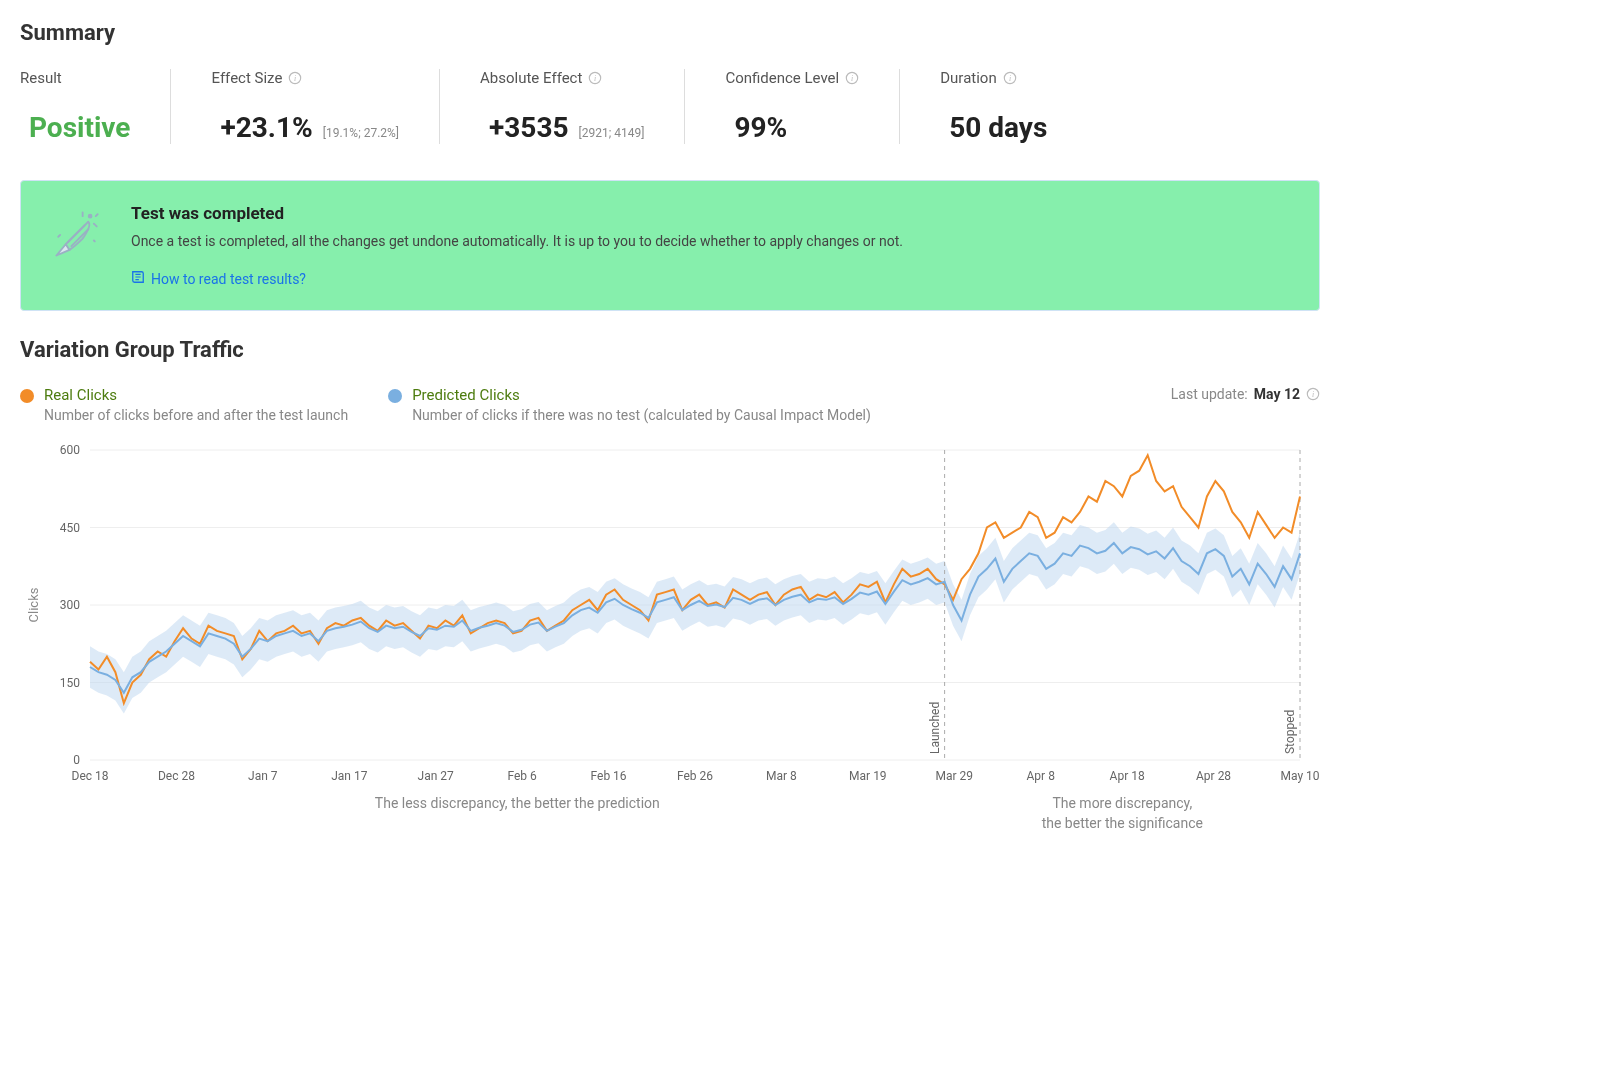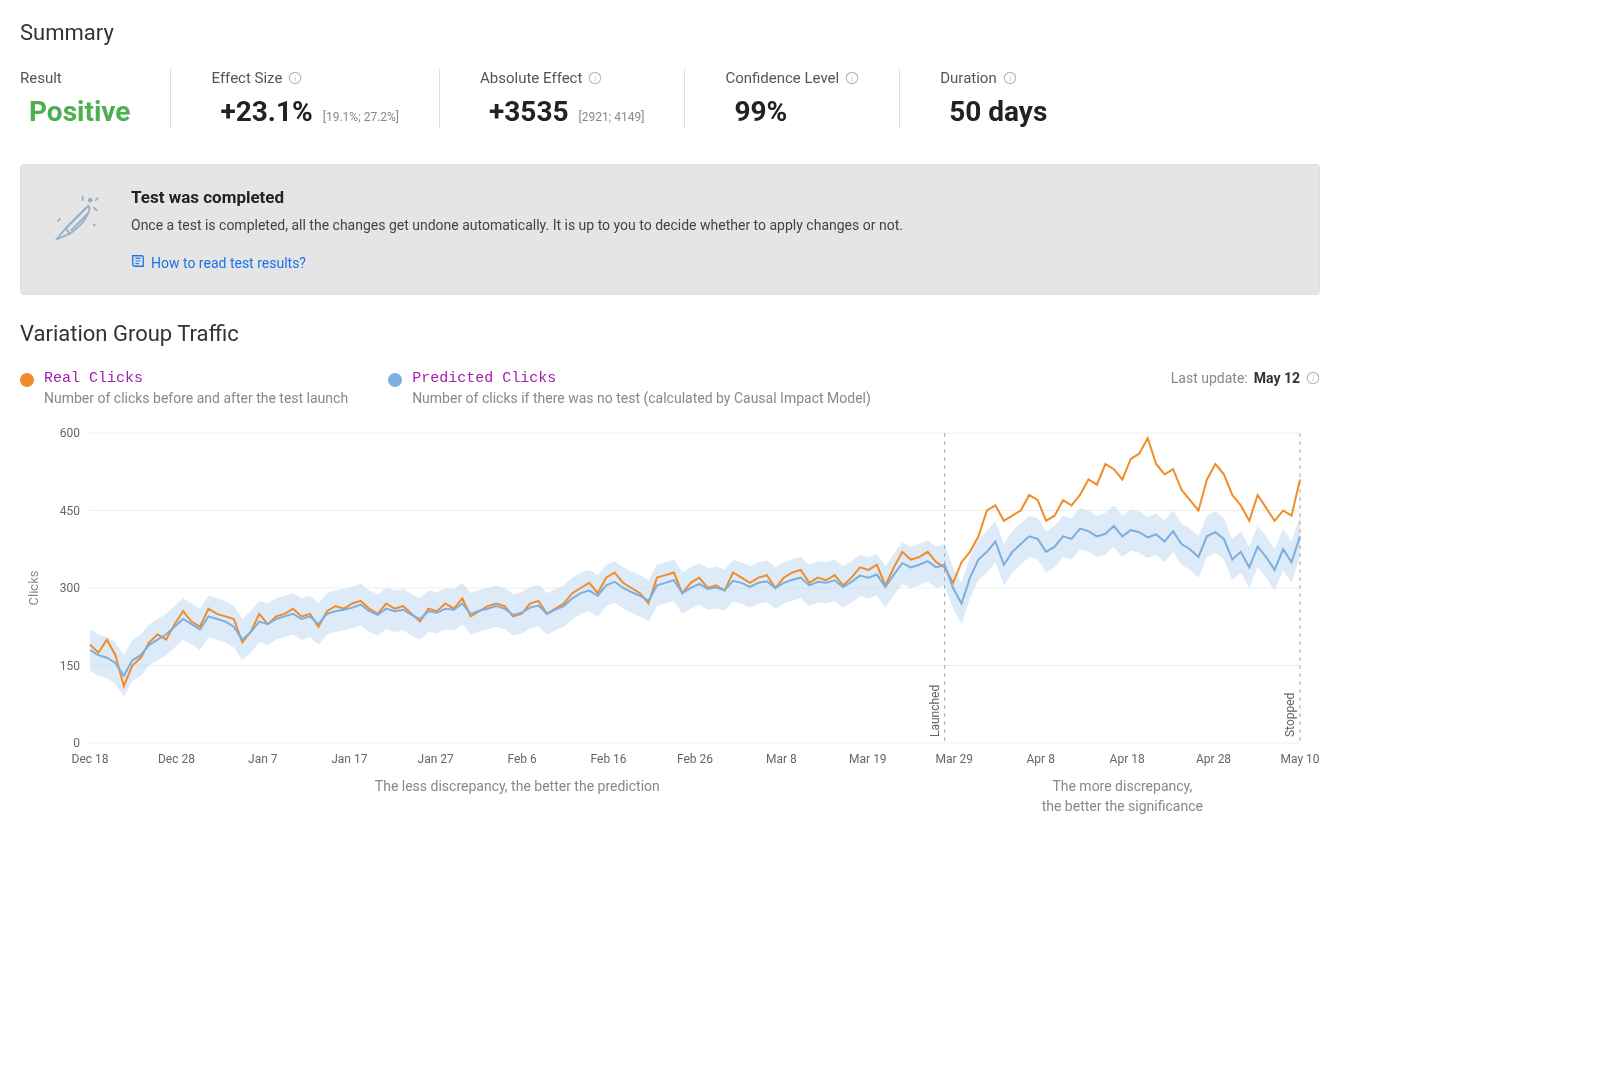--- a/index.html
+++ b/index.html
@@ -1,44 +1,44 @@
 <!DOCTYPE html>
 <html><head>
 <meta charset="utf-8">
 <style>
 * { margin: 0; padding: 0; box-sizing: border-box; }
 body { font-family: -apple-system, BlinkMacSystemFont, "Segoe UI", Roboto, Helvetica, Arial, sans-serif; background: #fff; color: #333; }
 .container { width: 1340px; padding: 20px; }
-.section-title { font-size: 22px; font-weight: 400; color: #333; margin-bottom: 24px; }
+.section-title { font-size: 22px; font-weight: 700; color: #333; margin-bottom: 24px; }
 .summary-row { display: flex; gap: 0; }
 .metric { padding: 0 40px; border-left: 1px solid #ddd; }
 .metric:first-child { padding-left: 0; border-left: none; }
-.metric-label { font-size: 15px; color: #555; margin-bottom: 8px; display: flex; align-items: center; gap: 6px; }
+.metric-label { font-size: 15px; color: #555; margin-bottom: 24px; display: flex; align-items: center; gap: 6px; }
 .metric-label .info-icon { cursor: pointer; }
 .metric-value { font-size: 28px; font-weight: 700; color: #222; display: flex; align-items: baseline; gap: 10px; margin-left: 9px; }
 .metric-value.positive { color: #4caf50; }
 .metric-range { font-size: 12px; font-weight: 400; color: #888; }
 .info-icon { width: 14px; height: 14px; display: inline-flex; align-items: center; justify-content: center; }
 .info-icon svg { width: 14px; height: 14px; }
 
-.callout { background: #e5e5e5; border: 1px solid #cfe3f5; border-radius: 4px; padding: 22px 26px; margin-top: 36px; display: flex; gap: 24px; align-items: flex-start; }
+.callout { background: #86efac; border: 1px solid #cfe3f5; border-radius: 4px; padding: 22px 26px; margin-top: 36px; display: flex; gap: 24px; align-items: flex-start; }
 .callout-icon { flex-shrink: 0; width: 60px; height: 60px; }
 .callout-body { flex: 1; }
 .callout-title { font-size: 17px; font-weight: 700; color: #222; margin-bottom: 8px; }
 .callout-text { font-size: 14px; color: #444; line-height: 1.5; margin-bottom: 17px; max-width: 820px;}
 .callout-link { font-size: 14px; color: #1a73e8; text-decoration: none; display: inline-flex; align-items: center; gap: 6px; text-align: center; }
 
 .chart-section { margin-top: 26px; }
 .chart-header { display: flex; justify-content: space-between; align-items: flex-start; margin-bottom: 14px; }
 .legend-row { display: flex; gap: 40px; }
 .legend-item { display: flex; gap: 10px; align-items: flex-start; }
 .legend-swatch { width: 14px; height: 14px; border-radius: 50%; margin-top: 3px; flex-shrink: 0; }
 .legend-swatch.orange { background: #f28c28; }
 .legend-swatch.blue { background: #7aafe0; }
-.legend-name { font-size: 15px; color: #a21caf; font-family: Liberation Mono, monospace; }
+.legend-name { font-size: 15px; color: #4d7c0f; }
 .legend-desc { font-size: 14px; color: #888; margin-top: 2px; line-height: 1.4; }
 .last-update { font-size: 14px; color: #888; display: flex; align-items: center; gap: 6px;}
 .last-update .date { color: #333; font-weight: bold; }
 
 .chart-wrap { position: relative; }
 svg.chart { display: block; }
 .axis-label { font-size: 13px; fill: #888; }
 .tick-label { font-size: 12px; fill: #666; }
 .grid-line { stroke: #eee; stroke-width: 1; }
 .marker-line { stroke: #aaa; stroke-width: 1; stroke-dasharray: 4 4; }

